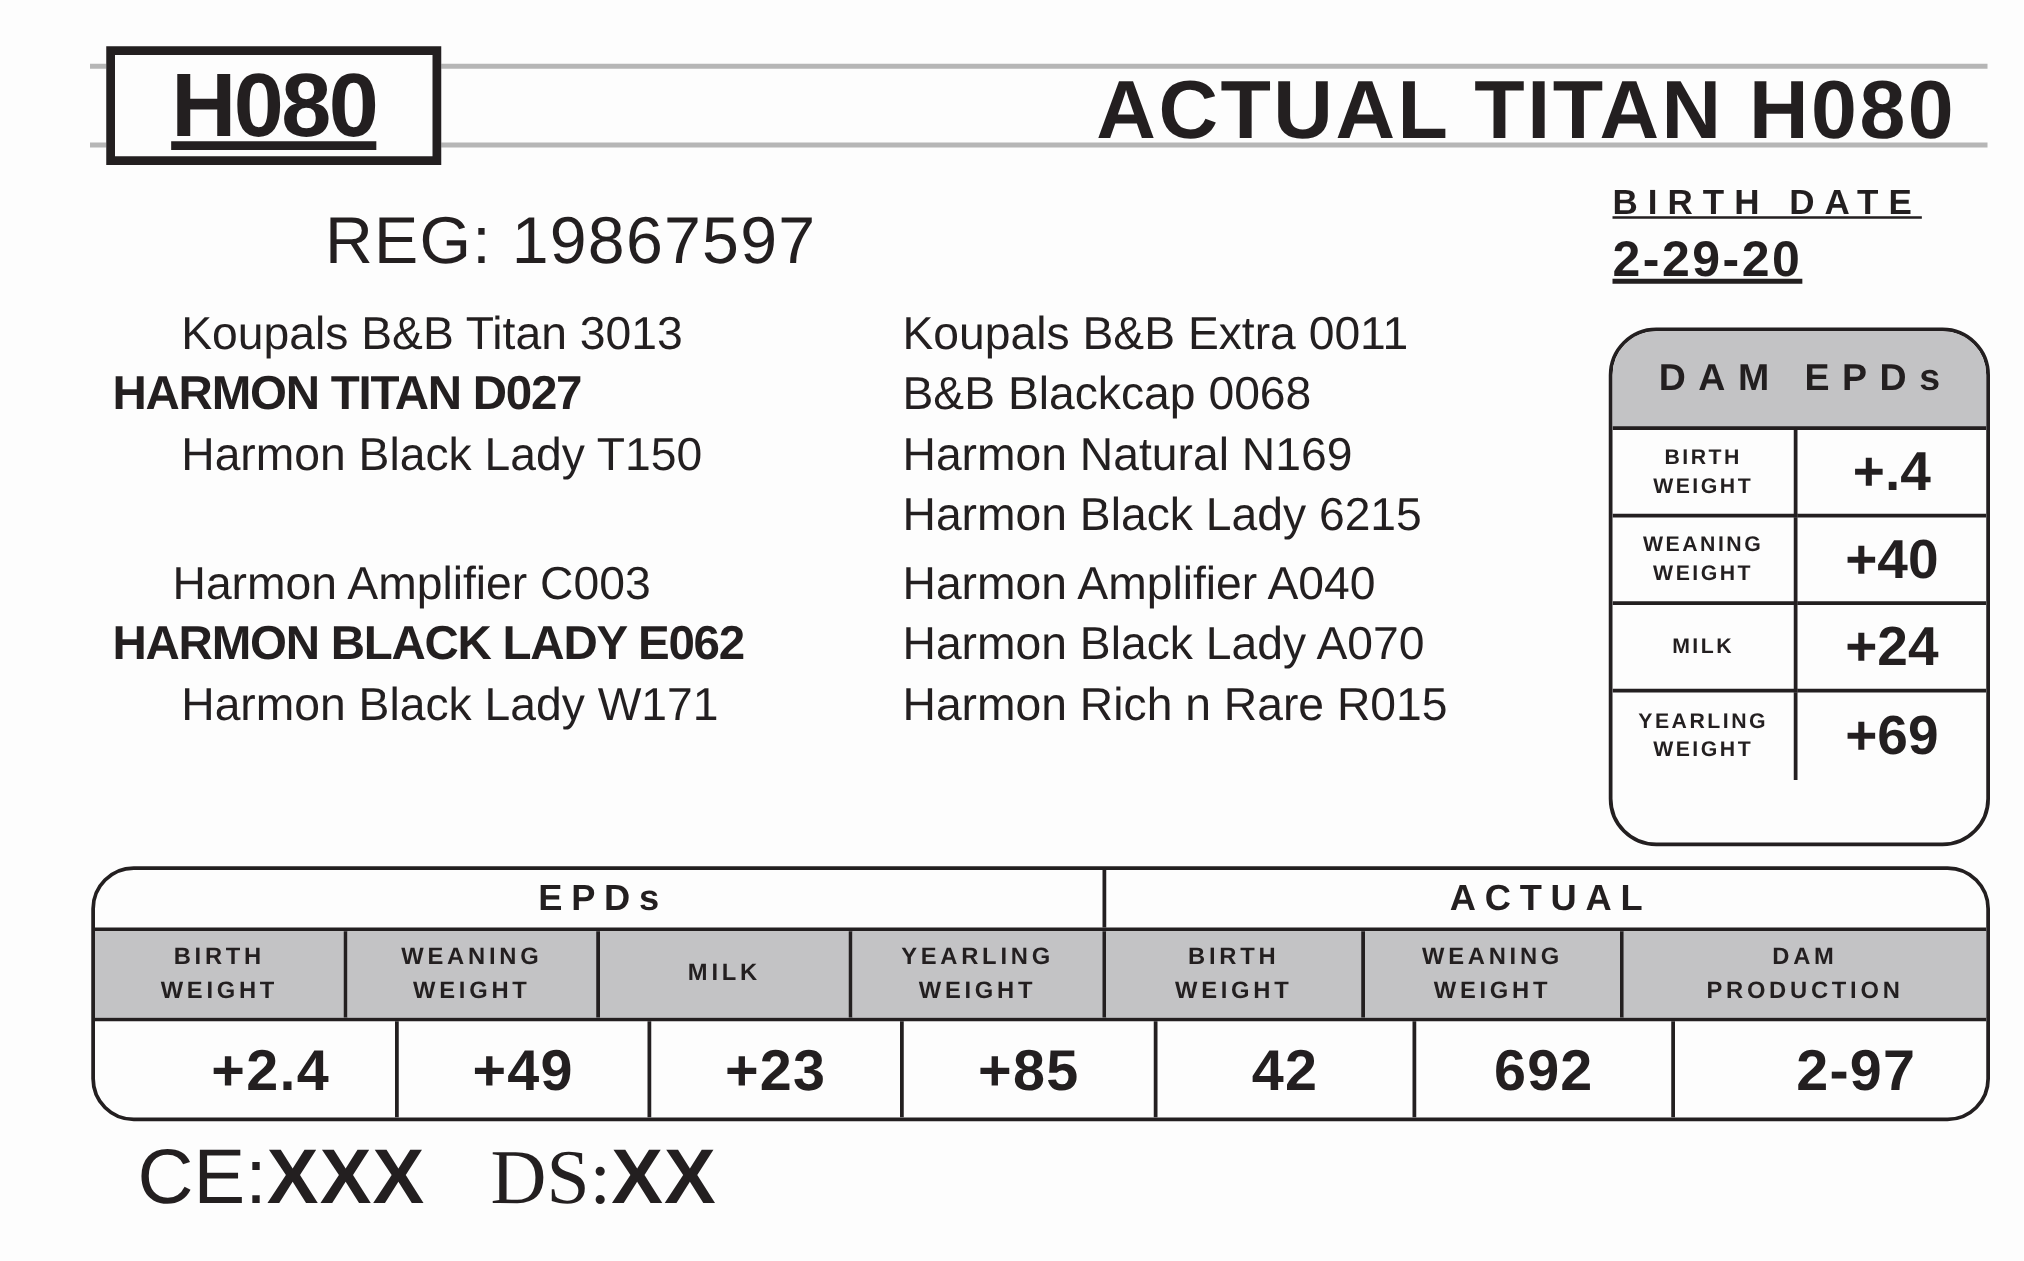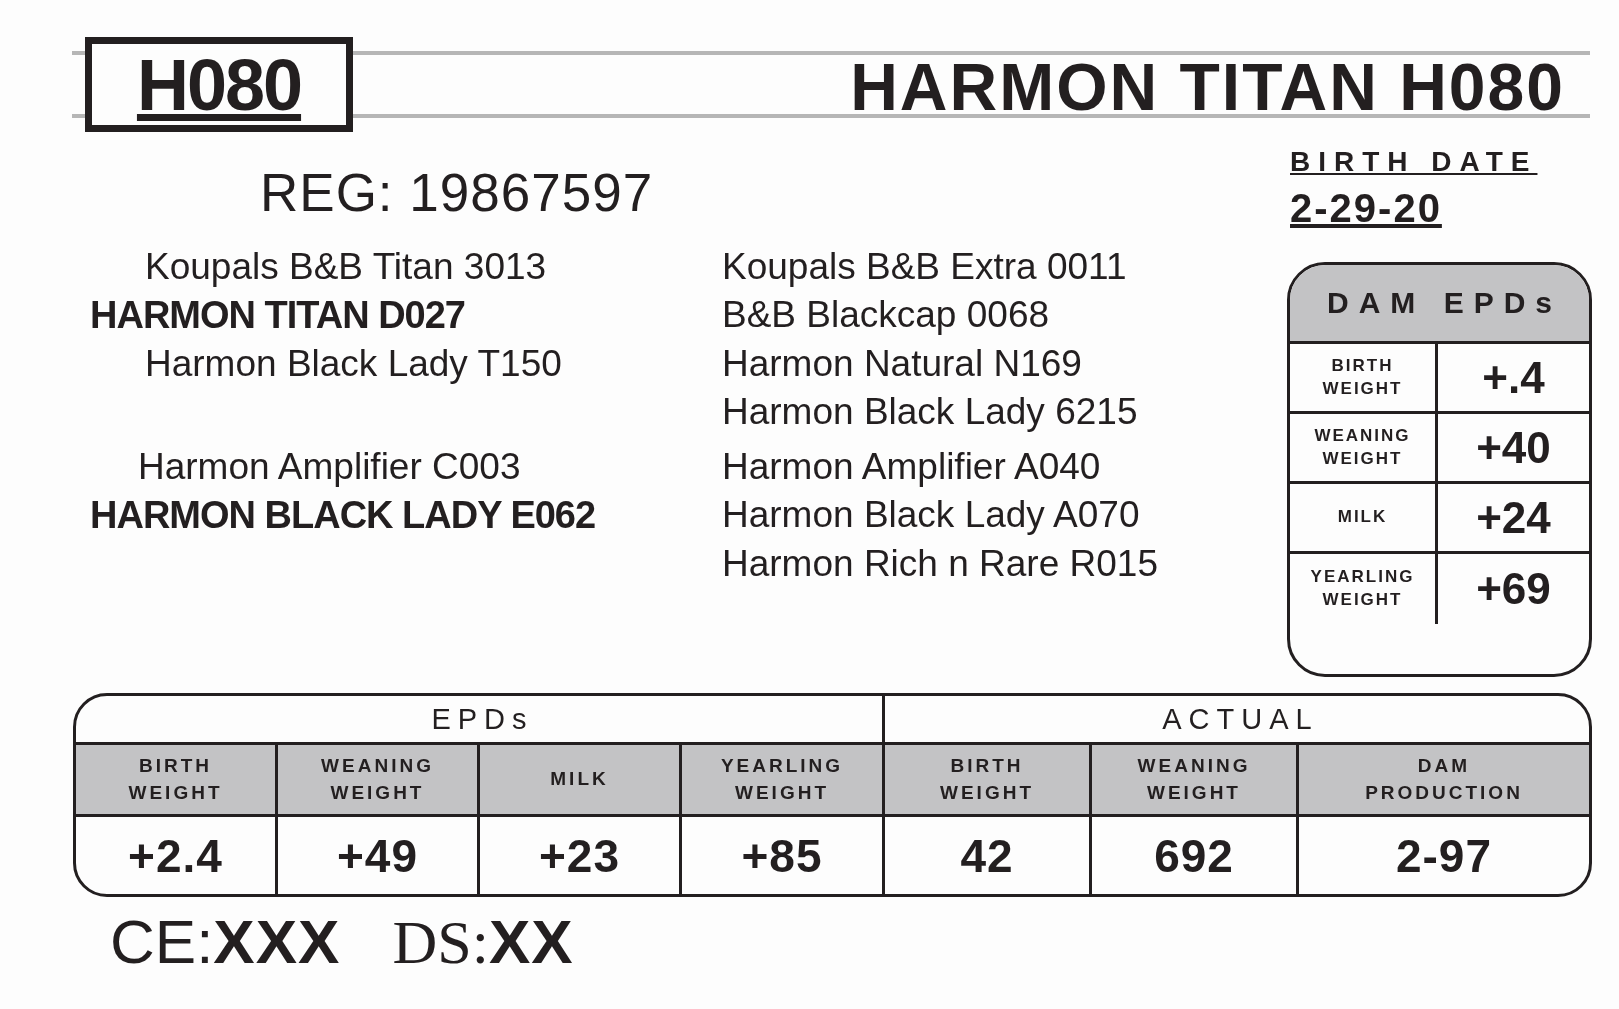--- a/index.html
+++ b/index.html
@@ -124,30 +124,30 @@
     overflow: hidden;
   }
   .stats-top {
     display: grid;
     grid-template-columns: 809px 704px;
     height: 49px;
     border-bottom: 3px solid #231f20;
   }
   .stats-top-cell {
     display: flex; align-items: center; justify-content: center;
-    font-size: 29px; font-weight: 400; letter-spacing: 7px;
+    font-size: 29px; font-weight: 700; letter-spacing: 7px;
     padding-left: 7px;
   }
   .stats-top-cell.first { border-right: 3px solid #231f20; }
   .stats-cols {
     display: grid;
     grid-template-columns: 202px 202px 202px 203px 207px 207px 290px;
   }
   .stats-cols.head-row { height: 72px; border-bottom: 3px solid #231f20; }
-  .stats-cols.value-row { height: 77px; }
+  .stats-cols.value-row { height: 77px; padding-left: 41px; }
   .stats-cell {
     display: flex; align-items: center; justify-content: center;
     text-align: center;
   }
   .stats-cell.v-border { border-right: 3px solid #231f20; }
   .stats-head {
     background: #c3c3c5;
     font-size: 19px; font-weight: 700; letter-spacing: 3px;
     line-height: 1.4;
     white-space: pre-line;
@@ -168,40 +168,41 @@
 
 <div class="page">
 
   <div class="rule rule-top"></div>
   <div class="rule rule-bottom"></div>
 
   <div class="tag-box">
     <span>H080</span>
   </div>
 
-  <div class="title">HARMON TITAN H080</div>
+  <div class="title">ACTUAL TITAN H080</div>
 
   <div class="reg">REG: 19867597</div>
 
   <div class="birth-block">
     <div class="birth-label">BIRTH DATE</div>
     <div class="birth-value">2-29-20</div>
   </div>
 
   <div class="ped" style="left:145px; top:245px;">Koupals B&amp;B Titan 3013</div>
   <div class="ped bold" style="left:90px; top:293px;">HARMON TITAN D027</div>
   <div class="ped" style="left:145px; top:342px;">Harmon Black Lady T150</div>
 
   <div class="ped" style="left:722px; top:245px;">Koupals B&amp;B Extra 0011</div>
   <div class="ped" style="left:722px; top:293px;">B&amp;B Blackcap 0068</div>
   <div class="ped" style="left:722px; top:342px;">Harmon Natural N169</div>
   <div class="ped" style="left:722px; top:390px;">Harmon Black Lady 6215</div>
 
   <div class="ped" style="left:138px; top:445px;">Harmon Amplifier C003</div>
   <div class="ped bold" style="left:90px; top:493px;">HARMON BLACK LADY E062</div>
+  <div class="ped" style="left:145px; top:542px;">Harmon Black Lady W171</div>
 
   <div class="ped" style="left:722px; top:445px;">Harmon Amplifier A040</div>
   <div class="ped" style="left:722px; top:493px;">Harmon Black Lady A070</div>
   <div class="ped" style="left:722px; top:542px;">Harmon Rich n Rare R015</div>
 
   <div class="dam-box">
     <div class="dam-header">DAM EPDs</div>
     <div class="dam-grid">
       <div class="dam-cell dam-label dam-row-border">BIRTH
 WEIGHT</div>

